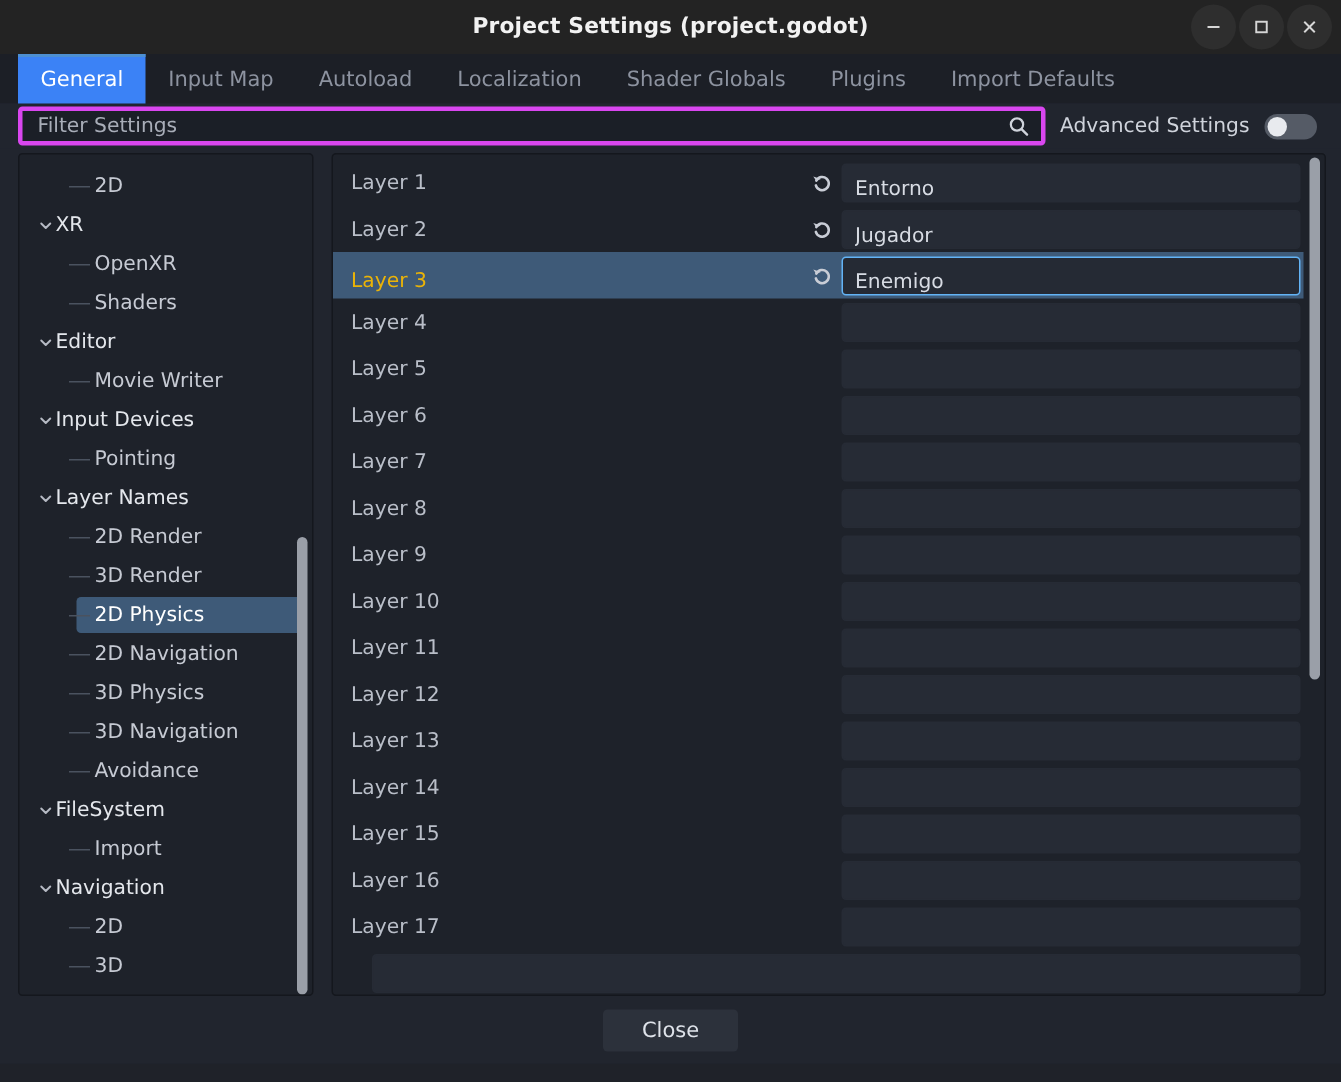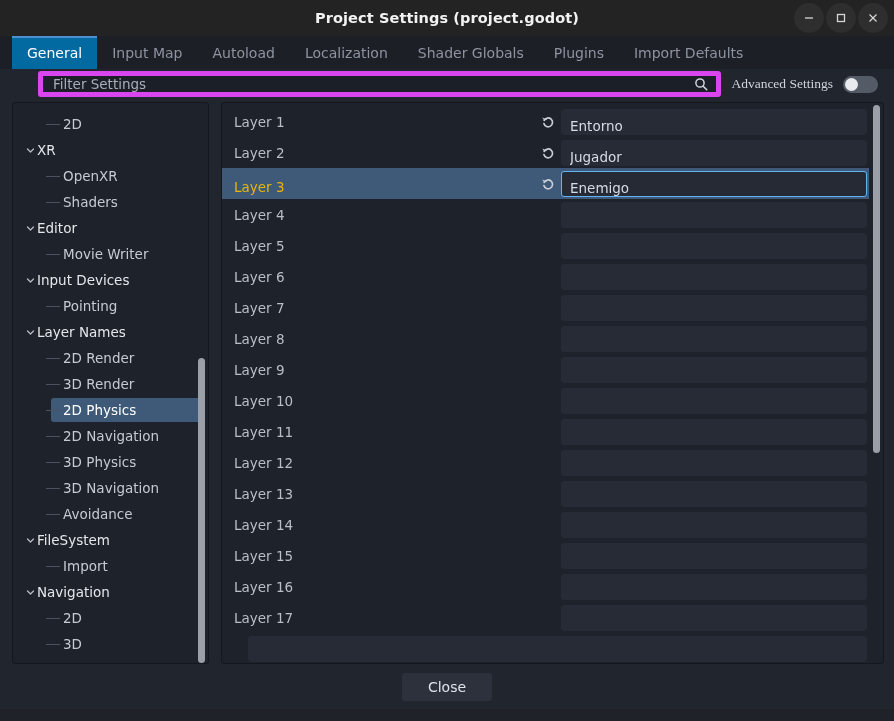--- a/index.html
+++ b/index.html
@@ -74,21 +74,21 @@
     display: flex;
     align-items: center;
     padding: 0 15px;
     font-size: 14px;
     color: #8d93a0;
     cursor: pointer;
     background: transparent;
     white-space: nowrap;
   }
   .tab.active {
-    background: #0369a1;
+    background: #3b82f6;
     color: #ffffff;
   }
   .tab.active::before {
     content: "";
     position: absolute;
     left: 0; right: 0; top: 0;
     height: 2px;
     background: #4d8fd1;
   }
 
@@ -98,49 +98,47 @@
     flex: 0 0 30px;
     display: flex;
     align-items: stretch;
     background: #21252e;
     padding: 2px 10px 2px 12px;
     gap: 10px;
   }
   .filterbox {
     flex: 1 1 auto;
     background: #1b1f27;
-    border: 5px solid #d946ef;
+    border: 3px solid #d946ef;
     border-radius: 3px;
     display: flex;
     align-items: center;
     padding: 0 8px 0 10px;
     position: relative;
     min-width: 0;
-    margin-left: 26px;
   }
   .filterbox input {
     flex: 1 1 auto;
     background: transparent;
     border: none;
     outline: none;
     color: #cfd3db;
     font-size: 13.5px;
     font-family: "DejaVu Sans", "Liberation Sans", sans-serif;
     min-width: 0;
   }
   .filterbox input::placeholder { color: #a8adb8; opacity: 1; }
   .search-icon { flex: 0 0 auto; color: #cfd3db; display: flex; align-items: center; }
 
   .adv-wrap {
     flex: 0 0 auto;
     display: flex;
     align-items: center;
     gap: 10px;
     padding-right: 6px;
-    font-family: Liberation Serif, serif;
   }
   .adv-label { font-size: 13.5px; color: #cfd3db; white-space: nowrap; }
   .toggle {
     width: 35px;
     height: 17px;
     border-radius: 9px;
     background: #555b66;
     position: relative;
     cursor: pointer;
     flex: 0 0 auto;

